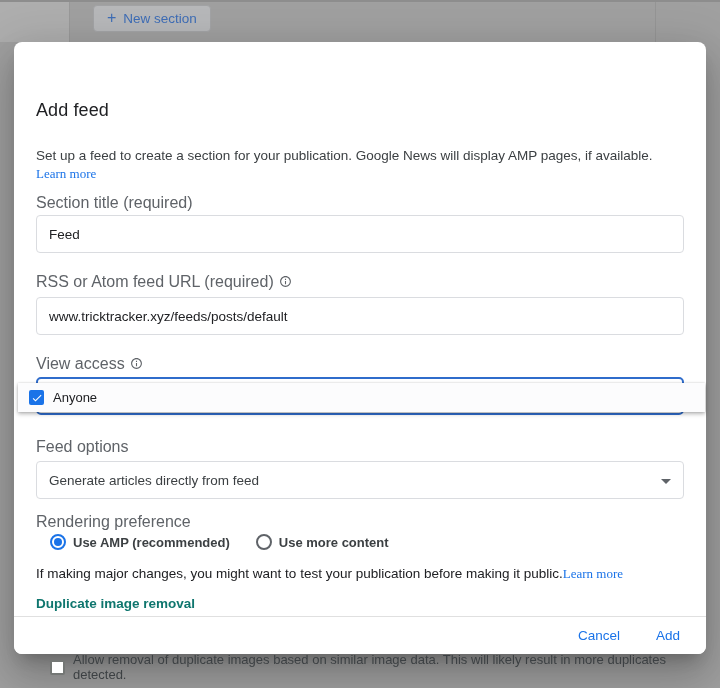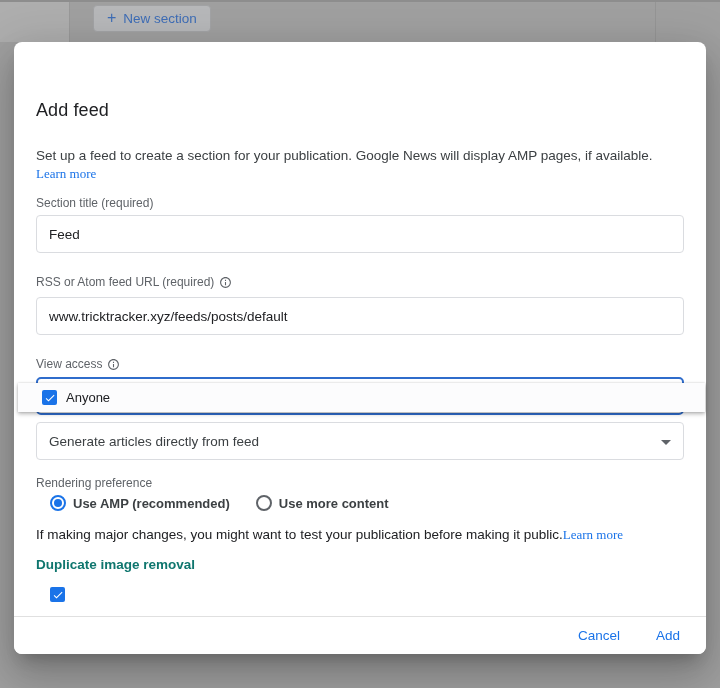--- a/index.html
+++ b/index.html
@@ -32,22 +32,22 @@
   }
   .dialog-body { padding:18px 22px 0 22px;margin-top:40px; }
 
   .dlg-title { font-size:18px; font-weight:500; color:#202124; letter-spacing:.1px; }
 
   .dlg-desc { margin-top:26px; font-size:13.5px; color:#3c4043; line-height:18px; }
   .link { color:#1a73e8; text-decoration:none; cursor:pointer;font-family:Liberation Serif, serif; }
   .dlg-desc .link { font-size:13px; }
 
   .field-label {
-    display:flex; align-items:center; gap:5px;
-    font-size:12px; color:#5f6368; line-height:14px;
+    display:flex; gap:5px;
+    font-size:16px; color:#5f6368; line-height:14px;
   }
   .lbl-m1 { margin-top:13px; }
   .lbl-m2 { margin-top:22px; }
 
   .text-input {
     display:block; width:648px; height:38px; margin-top:5px;
     border:1px solid #dadce0; border-radius:4px;
     padding:0 12px; font-family:inherit; font-size:13.5px; color:#202124;
     background:#fff; outline:none;
   }
@@ -58,21 +58,21 @@
 
   
   .access-wrap { position:relative; margin-top:6px; width:648px; height:38px; }
   .select-focused {
     width:100%; height:100%;
     border:2px solid #2f6ccb; border-radius:5px; background:#fff;
   }
   .option-popup {
     position:absolute; left:-18px; top:6px; width:687px; height:29px;
     background:#fcfcfd; box-shadow:0 2px 4px rgba(0,0,0,.28), 0 0 2px rgba(0,0,0,.15);
-    display:flex; align-items:center; padding-left:24px; gap:9px; z-index:3;
+    display:flex; align-items:center; padding-left:11px; gap:9px; z-index:3;
     cursor:pointer;
   }
 
   .checkbox { width:15px; height:15px; border-radius:2px; flex:none; display:flex; align-items:center; justify-content:center; cursor:pointer; }
   .checkbox.checked { background:#1a73e8; }
   .checkbox.checked svg { width:12px; height:12px; }
   .checkbox.unchecked { background:#fff; border:2px solid #747775; }
   .option-label { font-size:13px; color:#202124; }
 
   .select-box {
@@ -165,20 +165,23 @@
       <div class="option-popup">
         <span class="checkbox checked">
           <svg viewBox="0 0 24 24">
               <path fill="#fff" d="M9 16.2 4.8 12l-1.4 1.4L9 19 21 7l-1.4-1.4z"></path>
             </svg>
         </span>
         <span class="option-label">Anyone</span>
       </div>
     </div>
 
+    <div class="field-label" style="margin-top:25px;">
+      <span>Feed options</span>
+    </div>
     <div class="select-box">
       <span class="select-value">Generate articles directly from feed</span>
       <span class="dropdown-arrow"></span>
     </div>
 
     <div class="field-label mt16">
       <span>Rendering preference</span>
     </div>
     <div class="radio-row">
       <div class="radio-opt">

